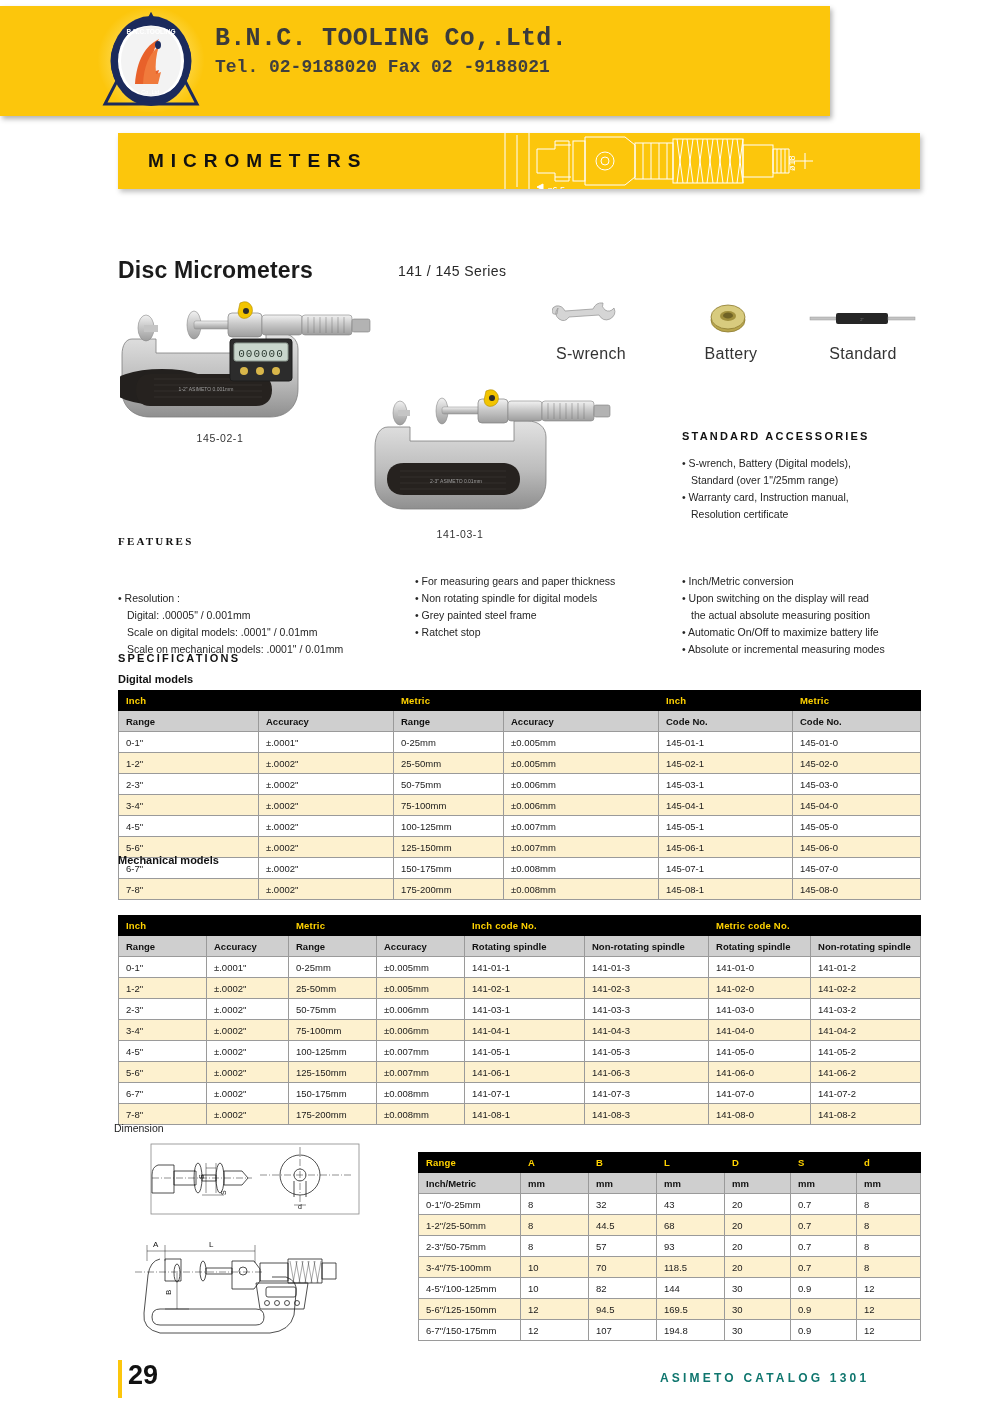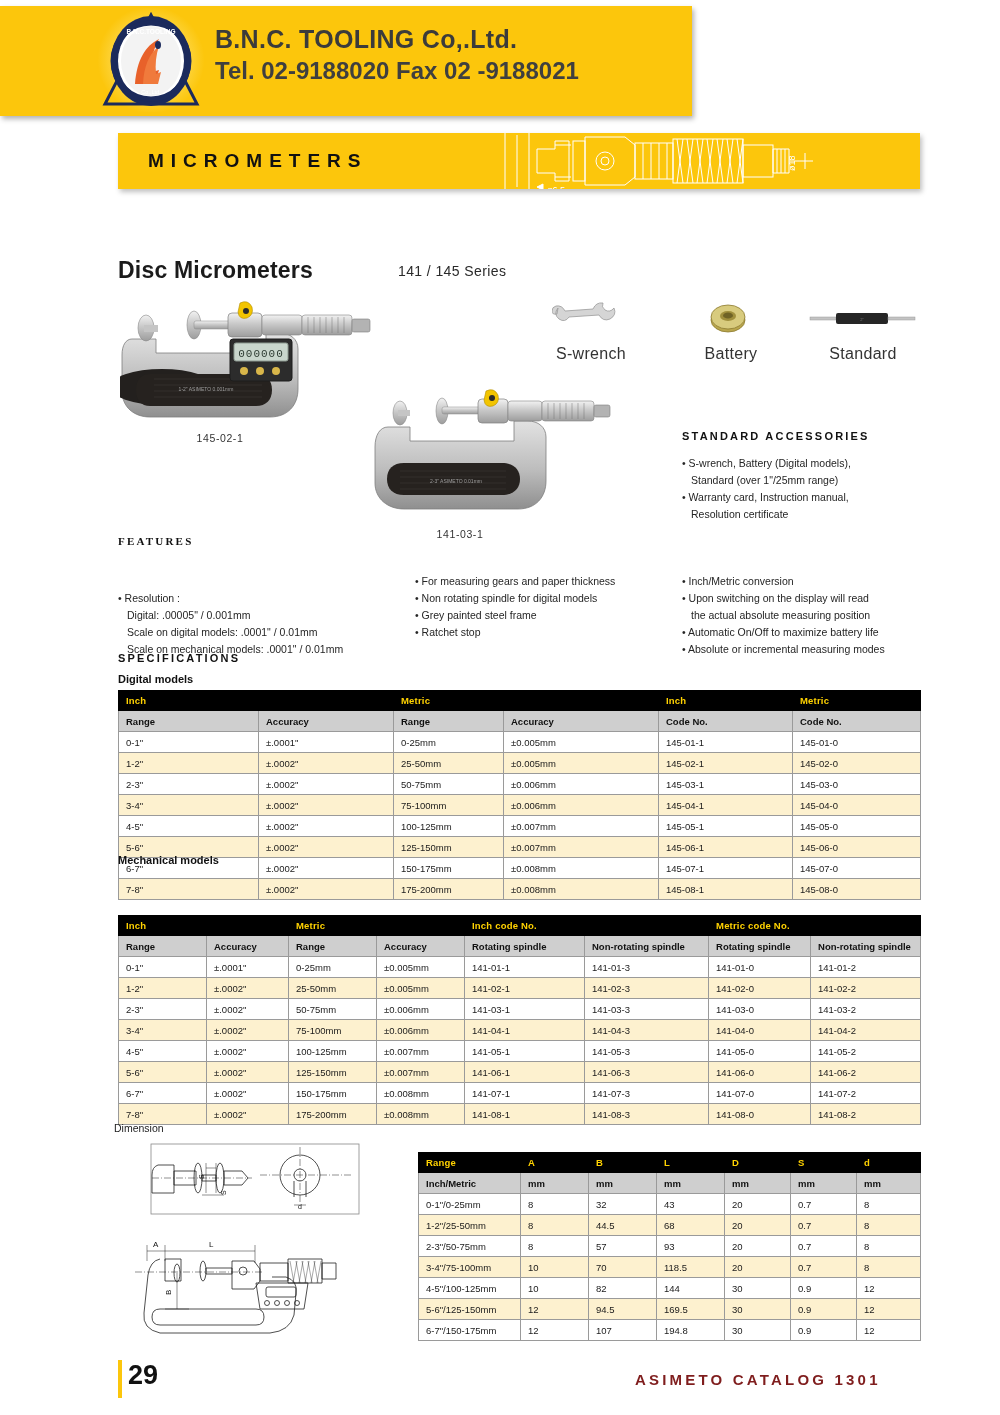--- a/index.html
+++ b/index.html
@@ -8,41 +8,42 @@
     width:1000px; height:1415px;
     background:#ffffff;
     font-family:"Liberation Sans", sans-serif;
     color:#1a1a1a;
     position:relative;
     overflow:hidden;
   }
 
   
   .top-banner{
-    position:absolute; left:0; top:6px; width:692px; height:110px;
+    position:absolute; left:0; top:6px; width:830px; height:110px;
     background:#FCC60C;
     box-shadow:2px 3px 5px rgba(0,0,0,.30);
+    font-family:Liberation Mono, monospace;
   }
   .logo-wrap{
     position:absolute; left:92px; top:8px; width:118px; height:104px;
   }
   .logo-glow{
     position:absolute; inset:0;
     background:radial-gradient(circle at 50% 50%, #fff3a8 0%, rgba(252,198,12,0) 68%);
   }
   .logo-shield{
     position:absolute; left:9px; top:4px; width:100px; height:98px;
   }
   .company-block{ position:absolute; left:215px; top:20px; }
   .company-name{
     font-size:25px; font-weight:bold; color:#3b3b3b; letter-spacing:.3px;
     line-height:1.05; white-space:nowrap;
   }
   .company-line{
-    font-size:24px; font-weight:bold; color:#3f3f3f; margin-top:5px; white-space:nowrap;
+    font-size:18px; font-weight:bold; color:#3f3f3f; margin-top:5px; white-space:nowrap;
   }
 
   
   .sect-bar{
     position:absolute; left:118px; top:133px; width:802px; height:56px;
     background:#FCC60C; box-shadow:2px 3px 5px rgba(0,0,0,.25);
     overflow:hidden;
   }
   .sect-bar .title{
     position:absolute; left:30px; top:17px;
@@ -100,22 +101,22 @@
   .dim-svg{ position:absolute; }
 
   
   .foot-bar{
     position:absolute; left:118px; top:1360px; width:4px; height:38px; background:#FCC60C;
   }
   .foot-num{
     position:absolute; left:128px; top:1360px; font-size:27px; font-weight:bold; color:#111;
   }
   .foot-txt{
-    position:absolute; left:635px; top:1371px; font-size:15px; font-weight:bold;
-    letter-spacing:3.2px; color:#7f1d1d;
+    position:absolute; left:660px; top:1371px; font-size:12px; font-weight:bold;
+    letter-spacing:3.2px; color:#0f766e;
   }
 </style>
 </head>
 <body>
 
 <div class="top-banner">
   <div class="company-block">
     <div class="company-name">B.N.C. TOOLING  Co,.Ltd.</div>
     <div class="company-line">Tel. 02-9188020   Fax 02 -9188021</div>
   </div>

